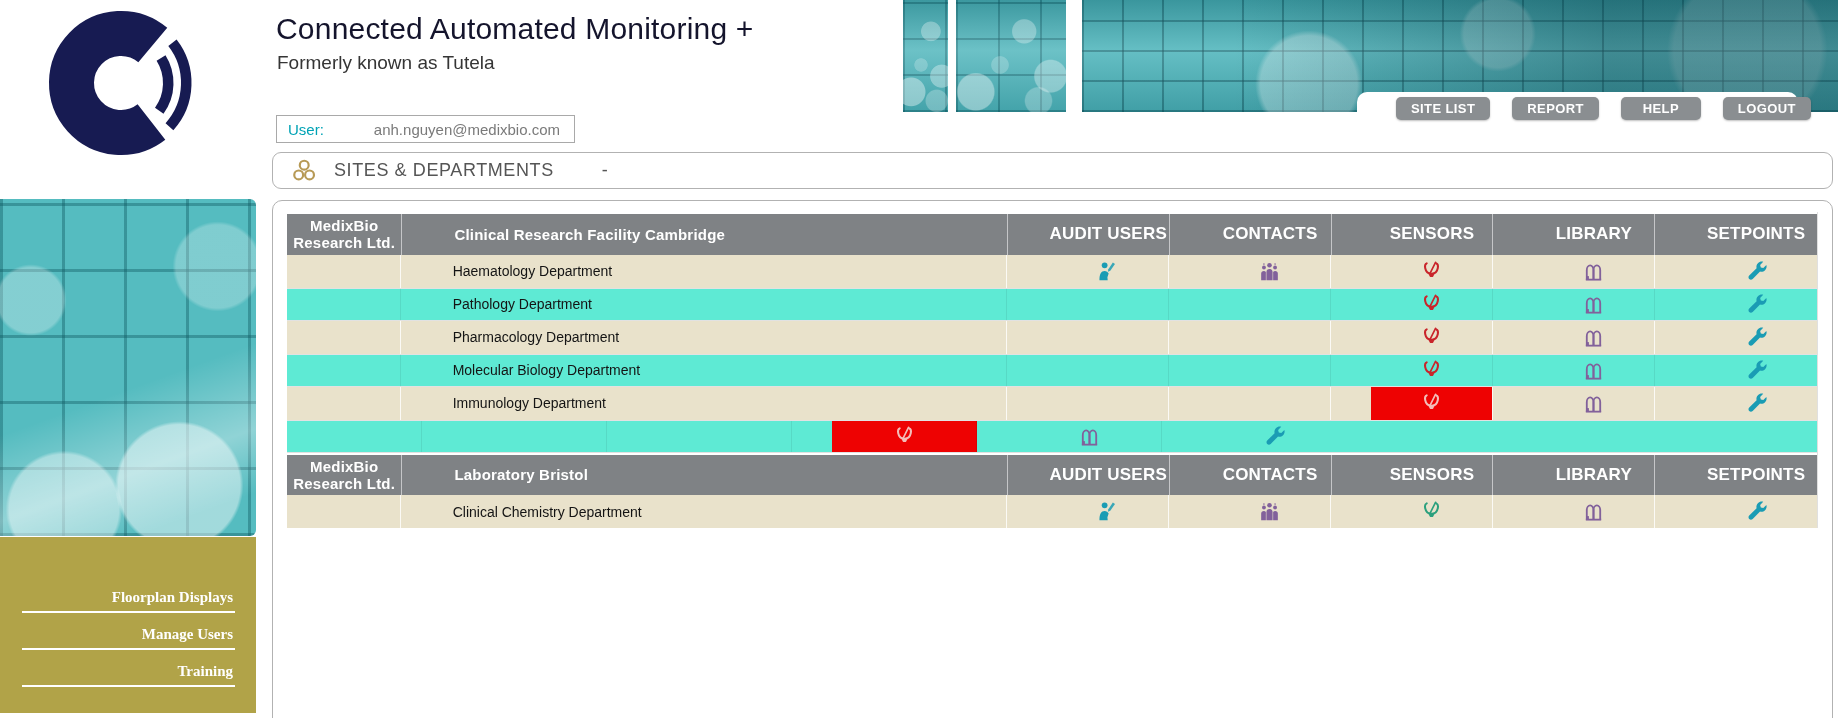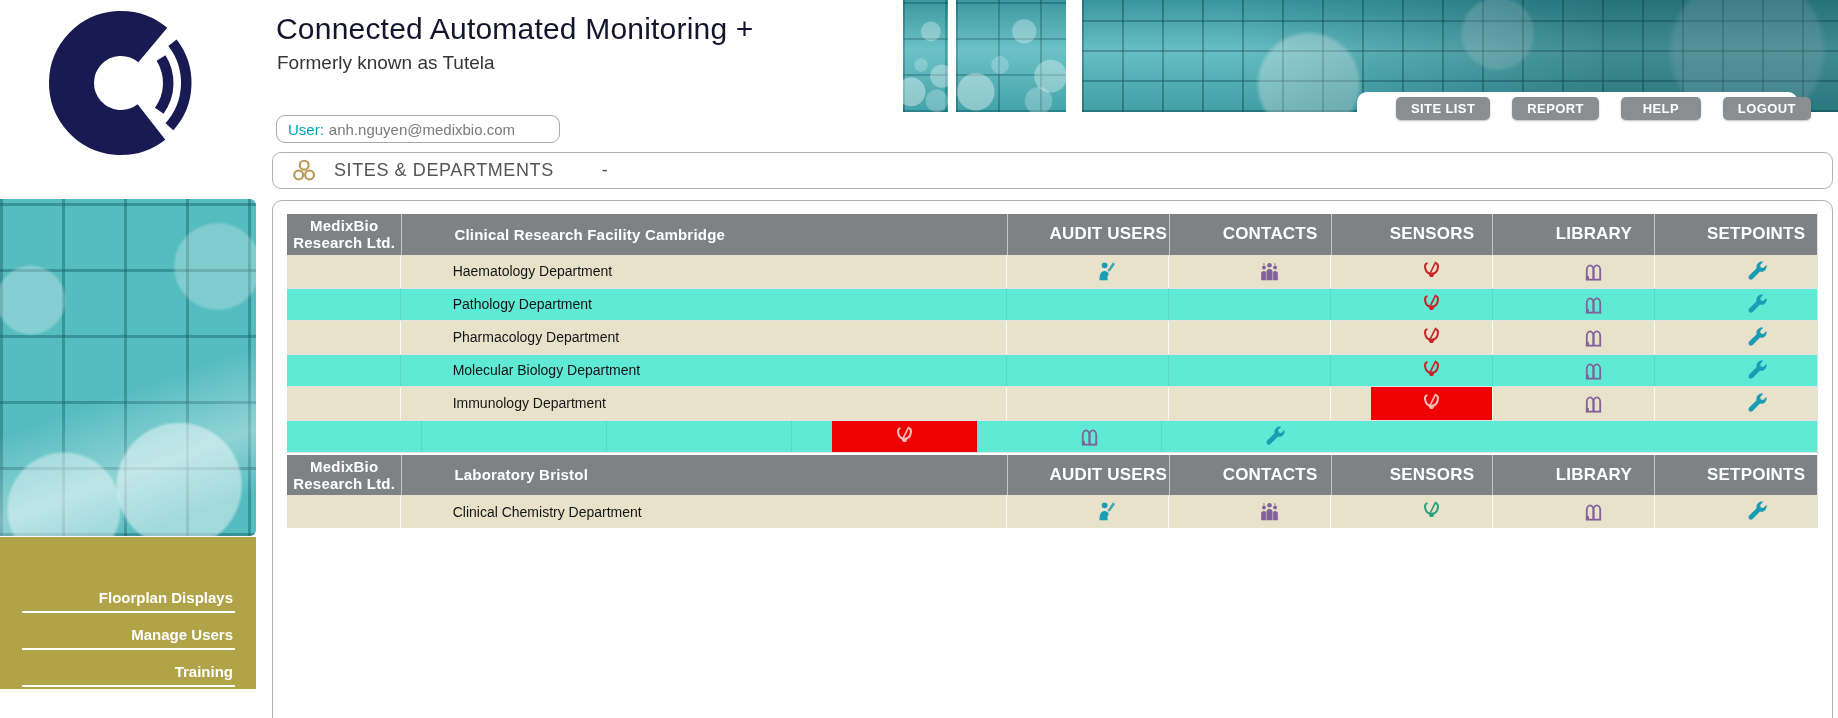--- a/index.html
+++ b/index.html
@@ -42,43 +42,43 @@
       repeating-linear-gradient(90deg, rgba(14,88,96,.40) 0 3px, rgba(0,0,0,0) 3px 62px),
       repeating-linear-gradient(0deg, rgba(14,88,96,.40) 0 3px, rgba(0,0,0,0) 3px 66px);
   }
 
   
   .logo { position:absolute; left:46px; top:2px; width:150px; height:162px; }
   .app-title { position:absolute; left:276px; top:12px; font-size:30px; color:#14142c; letter-spacing:.2px;text-align:center; }
   .app-subtitle { position:absolute; left:277px; top:52px; font-size:19px; color:#353535; }
 
   .user-chip { position:absolute; left:276px; top:115px; height:28px; min-width:284px;
-    border:1px solid #a9a9a9; border-radius:9px; background:#fff;
-    display:flex; align-items:center; padding:0 14px 0 11px; font-size:15px; }
+    border:1px solid #a9a9a9; border-radius:0; background:#fff;
+    display:flex; align-items:center; padding:0 14px 0 11px; font-size:15px;gap:45px; }
   .user-chip .u-label { color:#00a3b5; margin-right:5px; }
   .user-chip .u-value { color:#7a7a7a; }
 
   .nav-strip { position:absolute; left:1357px; top:92px; width:441px; height:30px;
     background:#fff; border-radius:10px 10px 0 0; }
   .nav-buttons { position:absolute; left:1363px; top:97px; display:flex; gap:22px;margin-left:33px; }
   .nav-btn { background:#8a8e91; color:#fff; font-size:13px; font-weight:bold; letter-spacing:.4px;
     border:none; border-radius:5px; padding:4px 15px; min-width:80px; text-align:center;
     box-shadow:0 1px 2px rgba(0,0,0,.25); cursor:pointer; }
 
   
   .section-bar { position:absolute; left:272px; top:152px; width:1561px; height:37px;
     background:#fff; border:1px solid #b2b2b2; border-radius:9px;
     display:flex; align-items:center; padding:0 18px; cursor:pointer; }
   .section-bar .s-icon { width:26px; height:26px; margin-right:17px; }
   .section-bar .s-title { font-size:18px; color:#555; letter-spacing:.6px; }
   .section-bar .s-dash { font-size:18px; color:#555; margin-left:48px; }
 
   
-  .olive-panel { position:absolute; left:0; top:537px; width:256px; height:152px;
-    background:#b1a348; padding-top:52px; }
+  .olive-panel { position:absolute; left:0; top:537px; width:256px; height:176px;
+    background:#b1a348; padding-top:52px;font-family:Liberation Serif, serif; }
   .olive-link { display:block; width:213px; margin:0 0 13px 22px; text-align:right;
     color:#fff; font-size:15px; font-weight:bold; text-decoration:none;
     border-bottom:2px solid #fff; padding:0 2px 5px 0; cursor:pointer; }
 
   
   .main-panel { position:absolute; left:272px; top:200px; width:1561px; height:520px;
     background:#fff; border:1px solid #b2b2b2; border-radius:10px 10px 0 0; }
   .sites-table { position:absolute; left:287px; top:212px; width:1531px; border-right:1px solid #e0e0e0; }
   .trow { display:flex; align-items:stretch;gap:40px; }
   .trow.thead { background:#7f8285; min-height:40px; border-top:2px solid #fff; }

